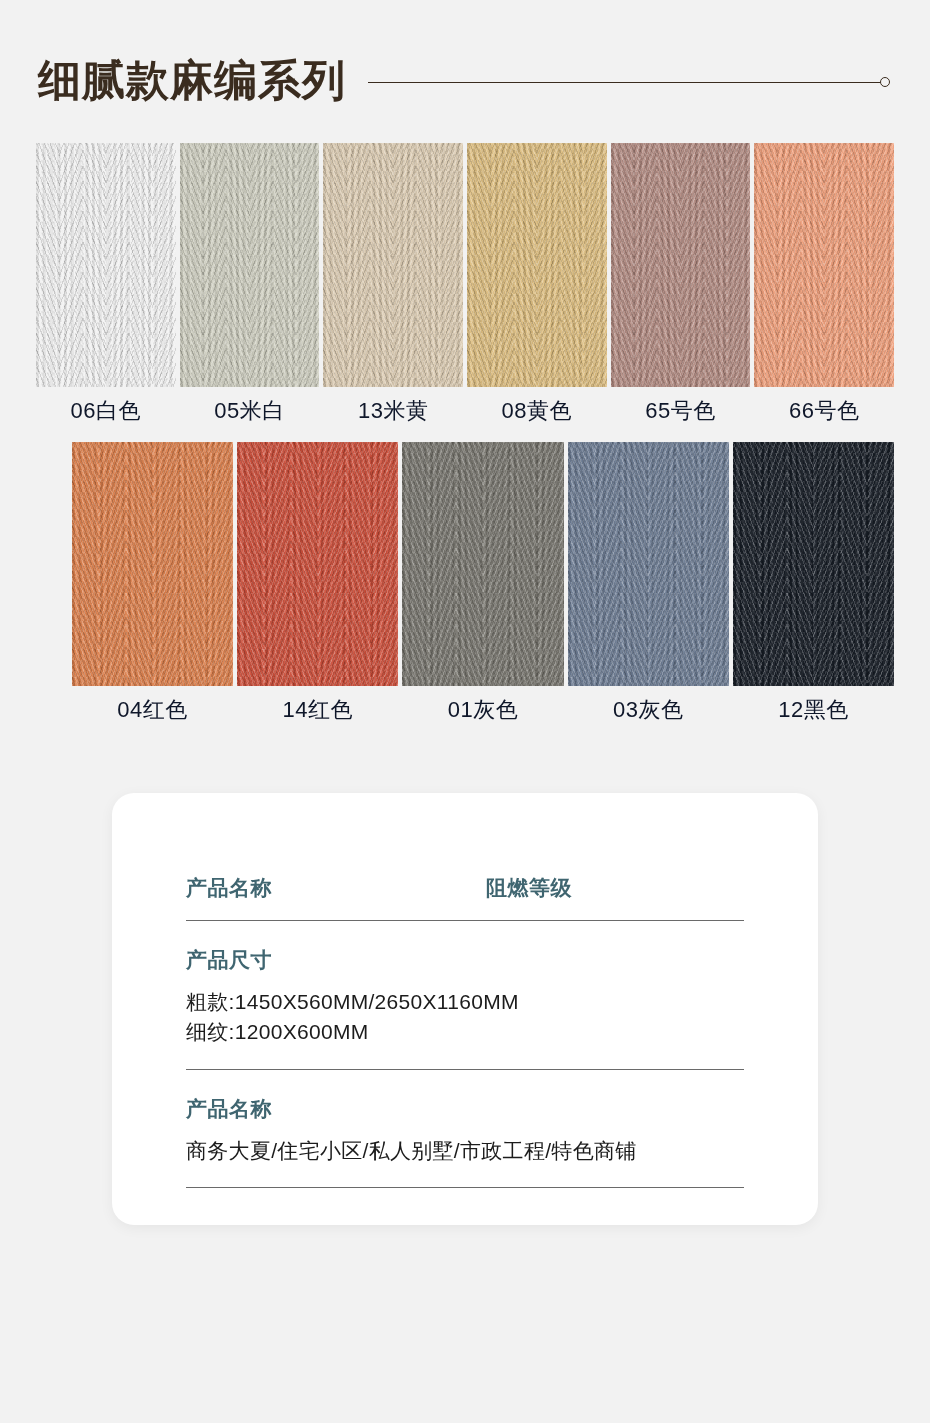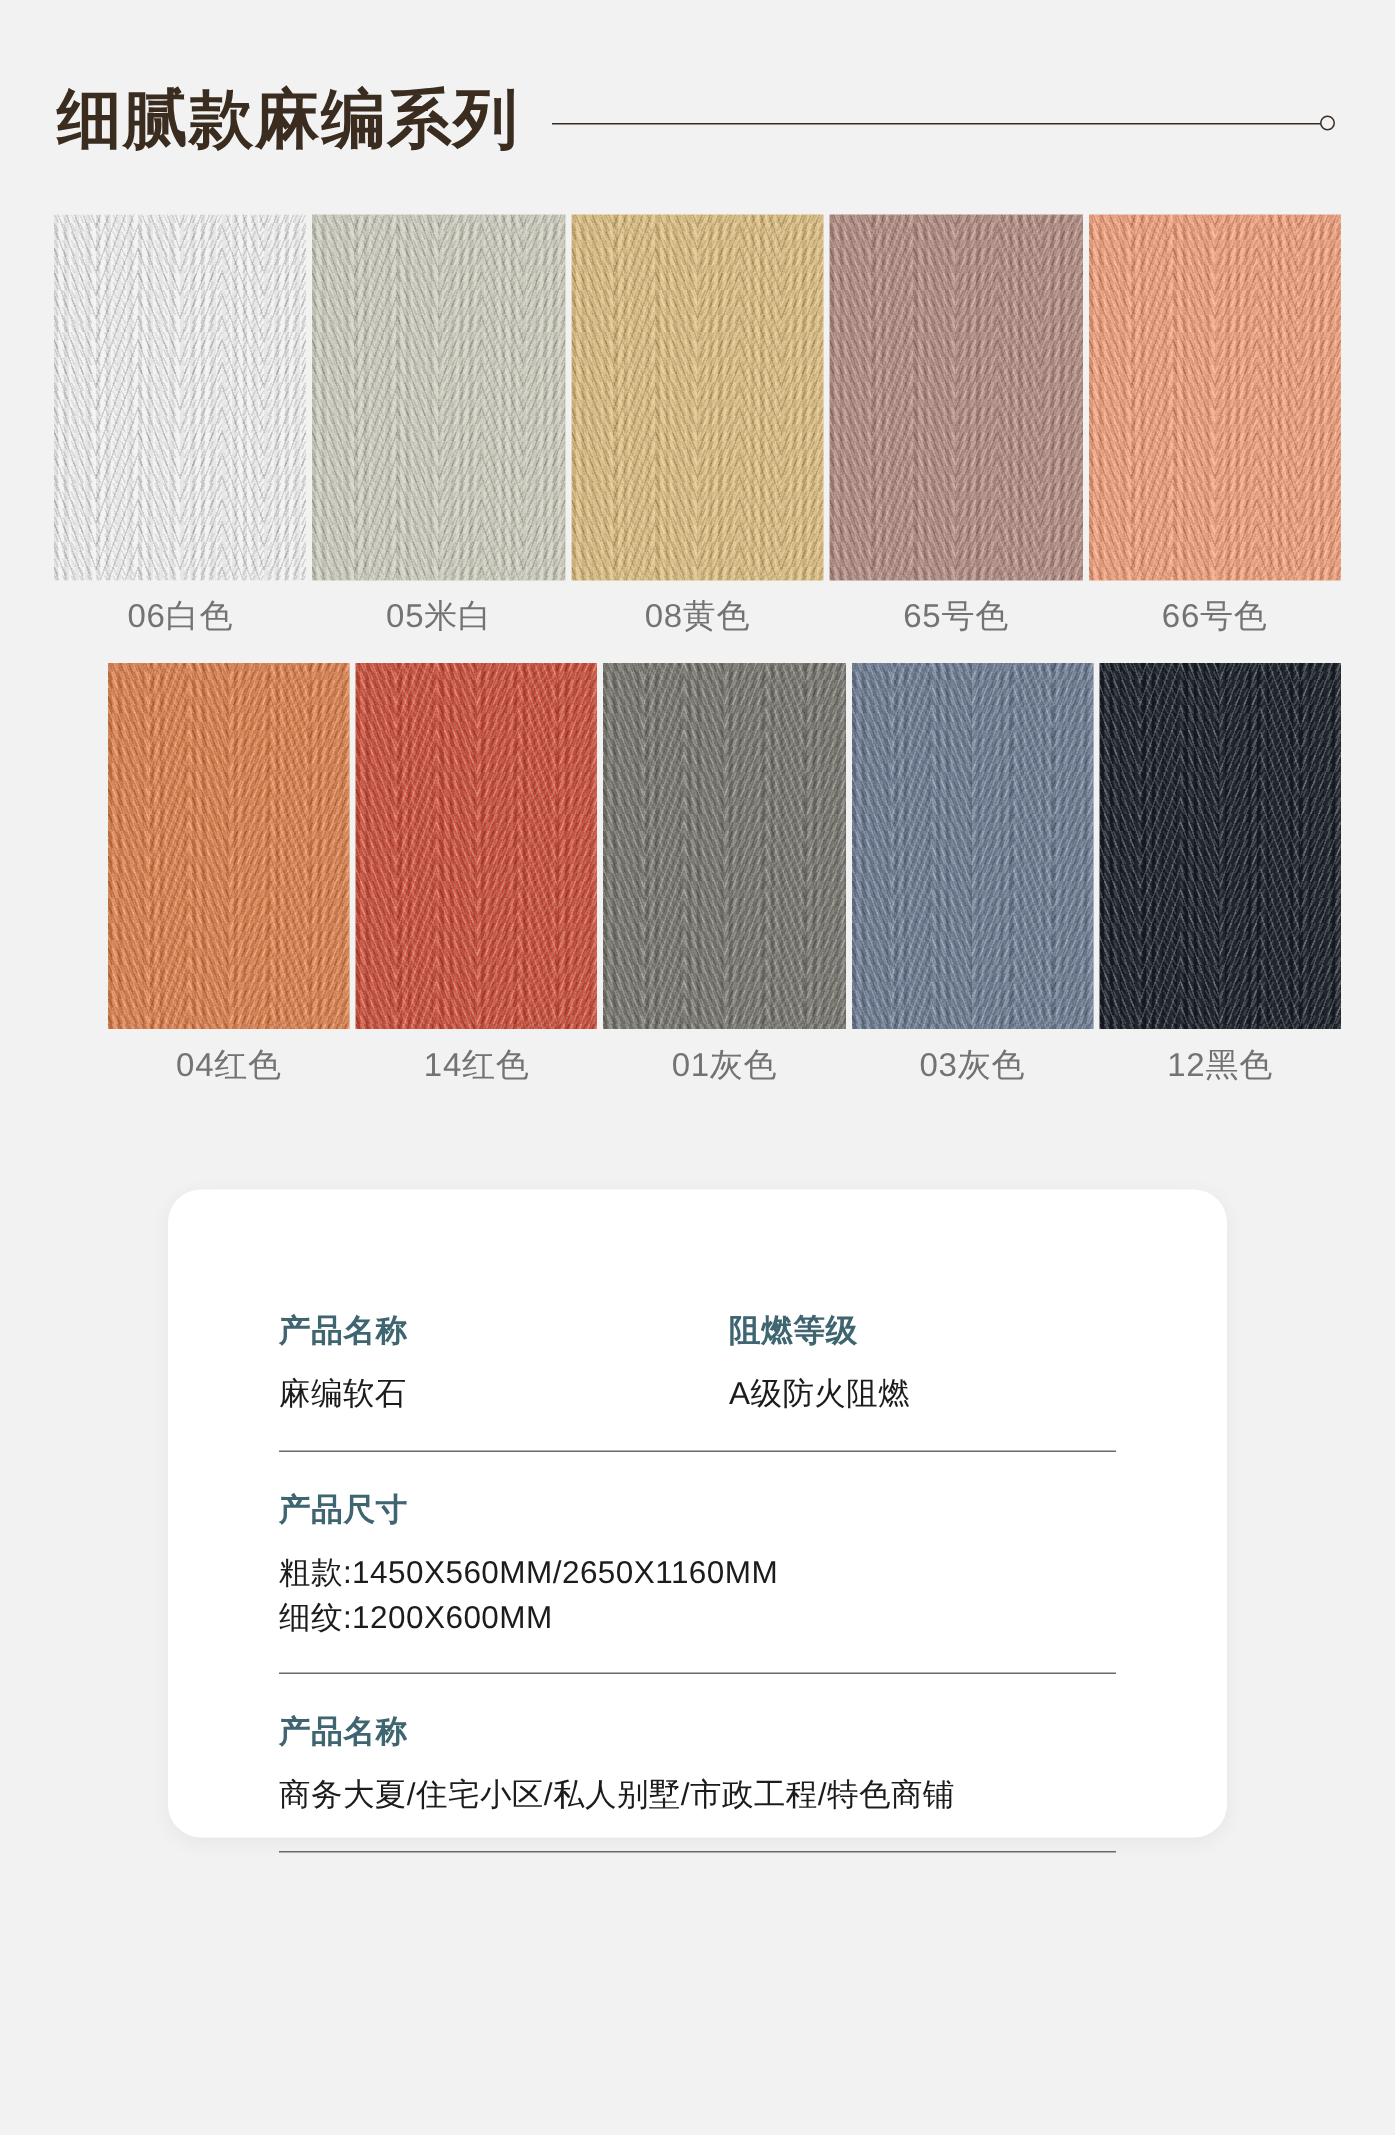--- a/index.html
+++ b/index.html
@@ -133,21 +133,21 @@
       repeating-linear-gradient(90deg,
         rgba(0,0,0,0.05) 0px,
         rgba(0,0,0,0.05) 3px,
         rgba(255,255,255,0.05) 3px,
         rgba(255,255,255,0.05) 7px);
   }
 
   .swatch-label {
     margin-top: 13px;
     font-size: 22px;
-    color: #737373;
+    color: #0f172a;
     letter-spacing: 0.5px;
     line-height: 1;
   }
 
   
   .info-card {
     position: absolute;
     left: 112px;
     top: 793px;
     width: 706px;
@@ -224,20 +224,34 @@
             <i></i>
             <i></i>
             <i></i>
             <i></i>
           </div>
         <div class="weave-shade"></div>
       </div>
       <div class="swatch-label">05米白</div>
     </div>
     <div class="swatch-cell">
+      <div class="swatch-tile" style="background: rgb(219, 203, 178);">
+        <div class="weave">
+            <i></i>
+            <i></i>
+            <i></i>
+            <i></i>
+            <i></i>
+            <i></i>
+          </div>
+        <div class="weave-shade"></div>
+      </div>
+      <div class="swatch-label">13米黄</div>
+    </div>
+    <div class="swatch-cell">
       <div class="swatch-tile" style="background: rgb(220, 189, 128);">
         <div class="weave">
             <i></i>
             <i></i>
             <i></i>
             <i></i>
             <i></i>
             <i></i>
           </div>
         <div class="weave-shade"></div>
@@ -354,28 +368,20 @@
 
     <div class="spec-section sec-1">
       <div class="spec-row">
         <div class="spec-col-a">
           <div class="spec-label">产品名称</div>
         </div>
         <div class="spec-col-b">
           <div class="spec-label">阻燃等级</div>
         </div>
       </div>
-      <div class="spec-row">
-        <div class="spec-col-a">
-          <div class="spec-value">麻编软石</div>
-        </div>
-        <div class="spec-col-b">
-          <div class="spec-value">A级防火阻燃</div>
-        </div>
-      </div>
       <div class="spec-divider"></div>
     </div>
 
     <div class="spec-section sec-2">
       <div class="spec-label">产品尺寸</div>
       <div class="spec-value">粗款:1450X560MM/2650X1160MM
 细纹:1200X600MM</div>
       <div class="spec-divider"></div>
     </div>
 

